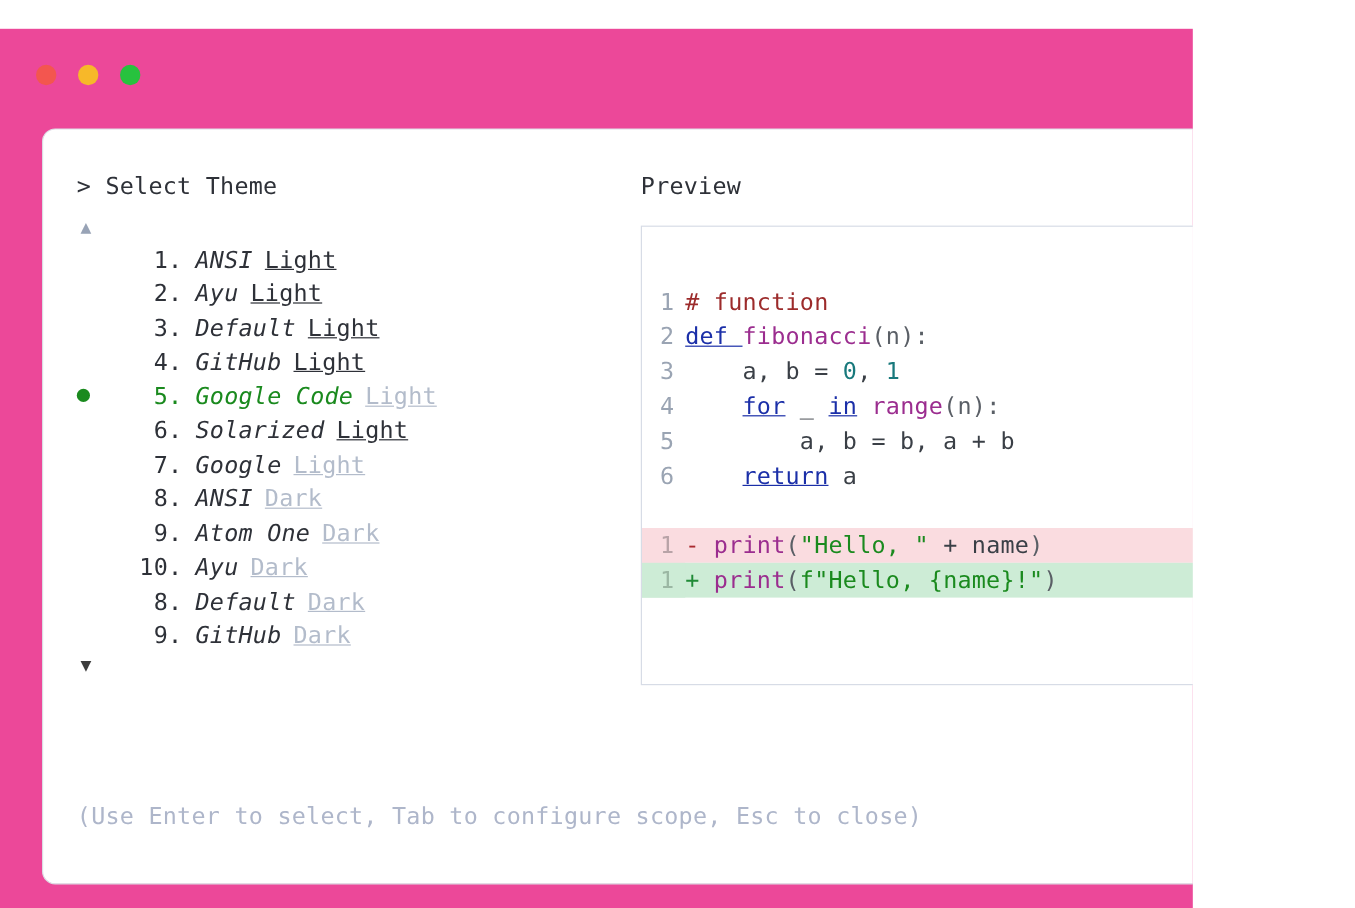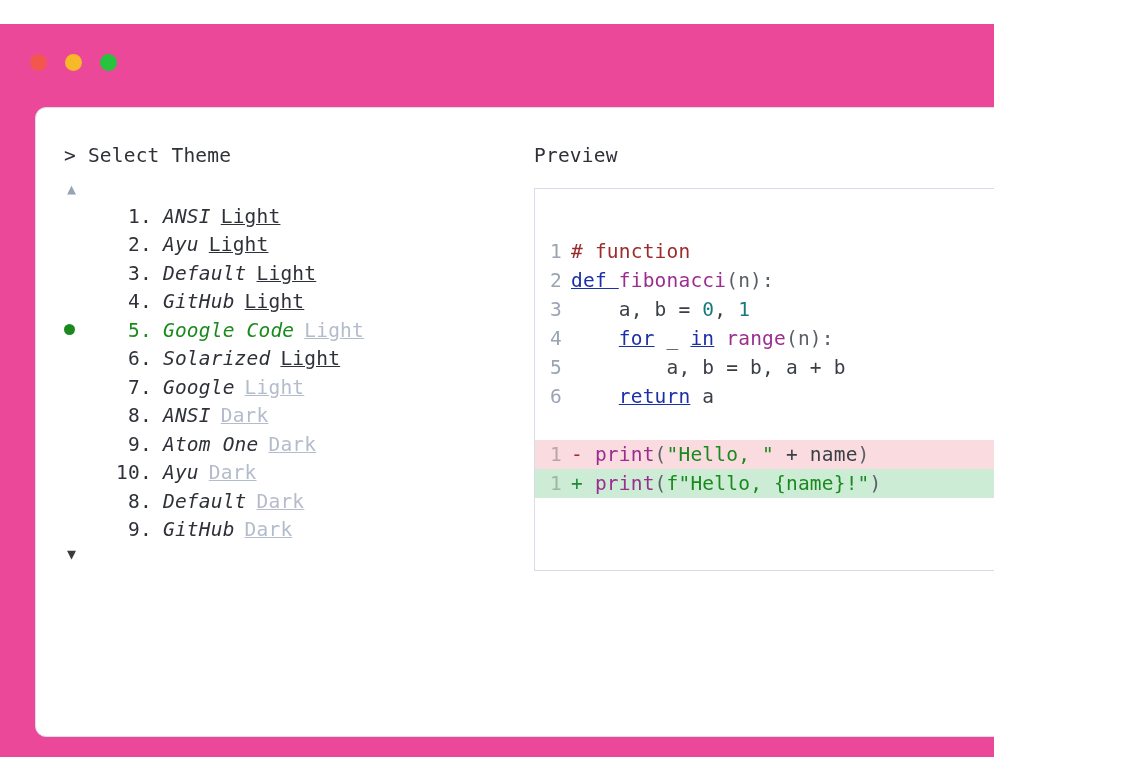--- a/index.html
+++ b/index.html
@@ -212,17 +212,18 @@
 
         <div class="col-right">
           <div class="preview-label">Preview</div>
           <div class="code-box">
             <div class="code-lines" id="code-lines"><div class="code-line"><span class="ln">1</span><span class="code-text"><span class="tok-comment"># function</span></span></div><div class="code-line"><span class="ln">2</span><span class="code-text"><span class="tok-keyword">def </span><span class="tok-func">fibonacci</span><span class="tok-punct">(n):</span></span></div><div class="code-line"><span class="ln">3</span><span class="code-text"><span class="tok-plain">    a, b = </span><span class="tok-num">0</span><span class="tok-plain">, </span><span class="tok-num">1</span></span></div><div class="code-line"><span class="ln">4</span><span class="code-text"><span class="tok-plain">    </span><span class="tok-keyword">for</span><span class="tok-plain"> _ </span><span class="tok-keyword">in</span><span class="tok-plain"> </span><span class="tok-func">range</span><span class="tok-punct">(n):</span></span></div><div class="code-line"><span class="ln">5</span><span class="code-text"><span class="tok-plain">        a, b = b, a + b</span></span></div><div class="code-line"><span class="ln">6</span><span class="code-text"><span class="tok-plain">    </span><span class="tok-keyword">return</span><span class="tok-plain"> a</span></span></div><div class="code-line blank-line"><span class="ln"></span><span class="code-text"></span></div><div class="code-line diff diff-del"><span class="ln">1</span><span class="code-text"><span class="mark-del">- </span><span class="tok-func">print</span><span class="tok-punct">(</span><span class="tok-str">"Hello, "</span><span class="tok-plain"> + name</span><span class="tok-punct">)</span></span></div><div class="code-line diff diff-add"><span class="ln">1</span><span class="code-text"><span class="mark-add">+ </span><span class="tok-func">print</span><span class="tok-punct">(</span><span class="tok-str">f"Hello, {name}!"</span><span class="tok-punct">)</span></span></div></div>
           </div>
         </div>
 
       </div>
 
+      <div class="hint">(Use Enter to select, Tab to configure scope, Esc to close)</div>
 
     </div>
   </div>
 
 </div>
 
 </body></html>

